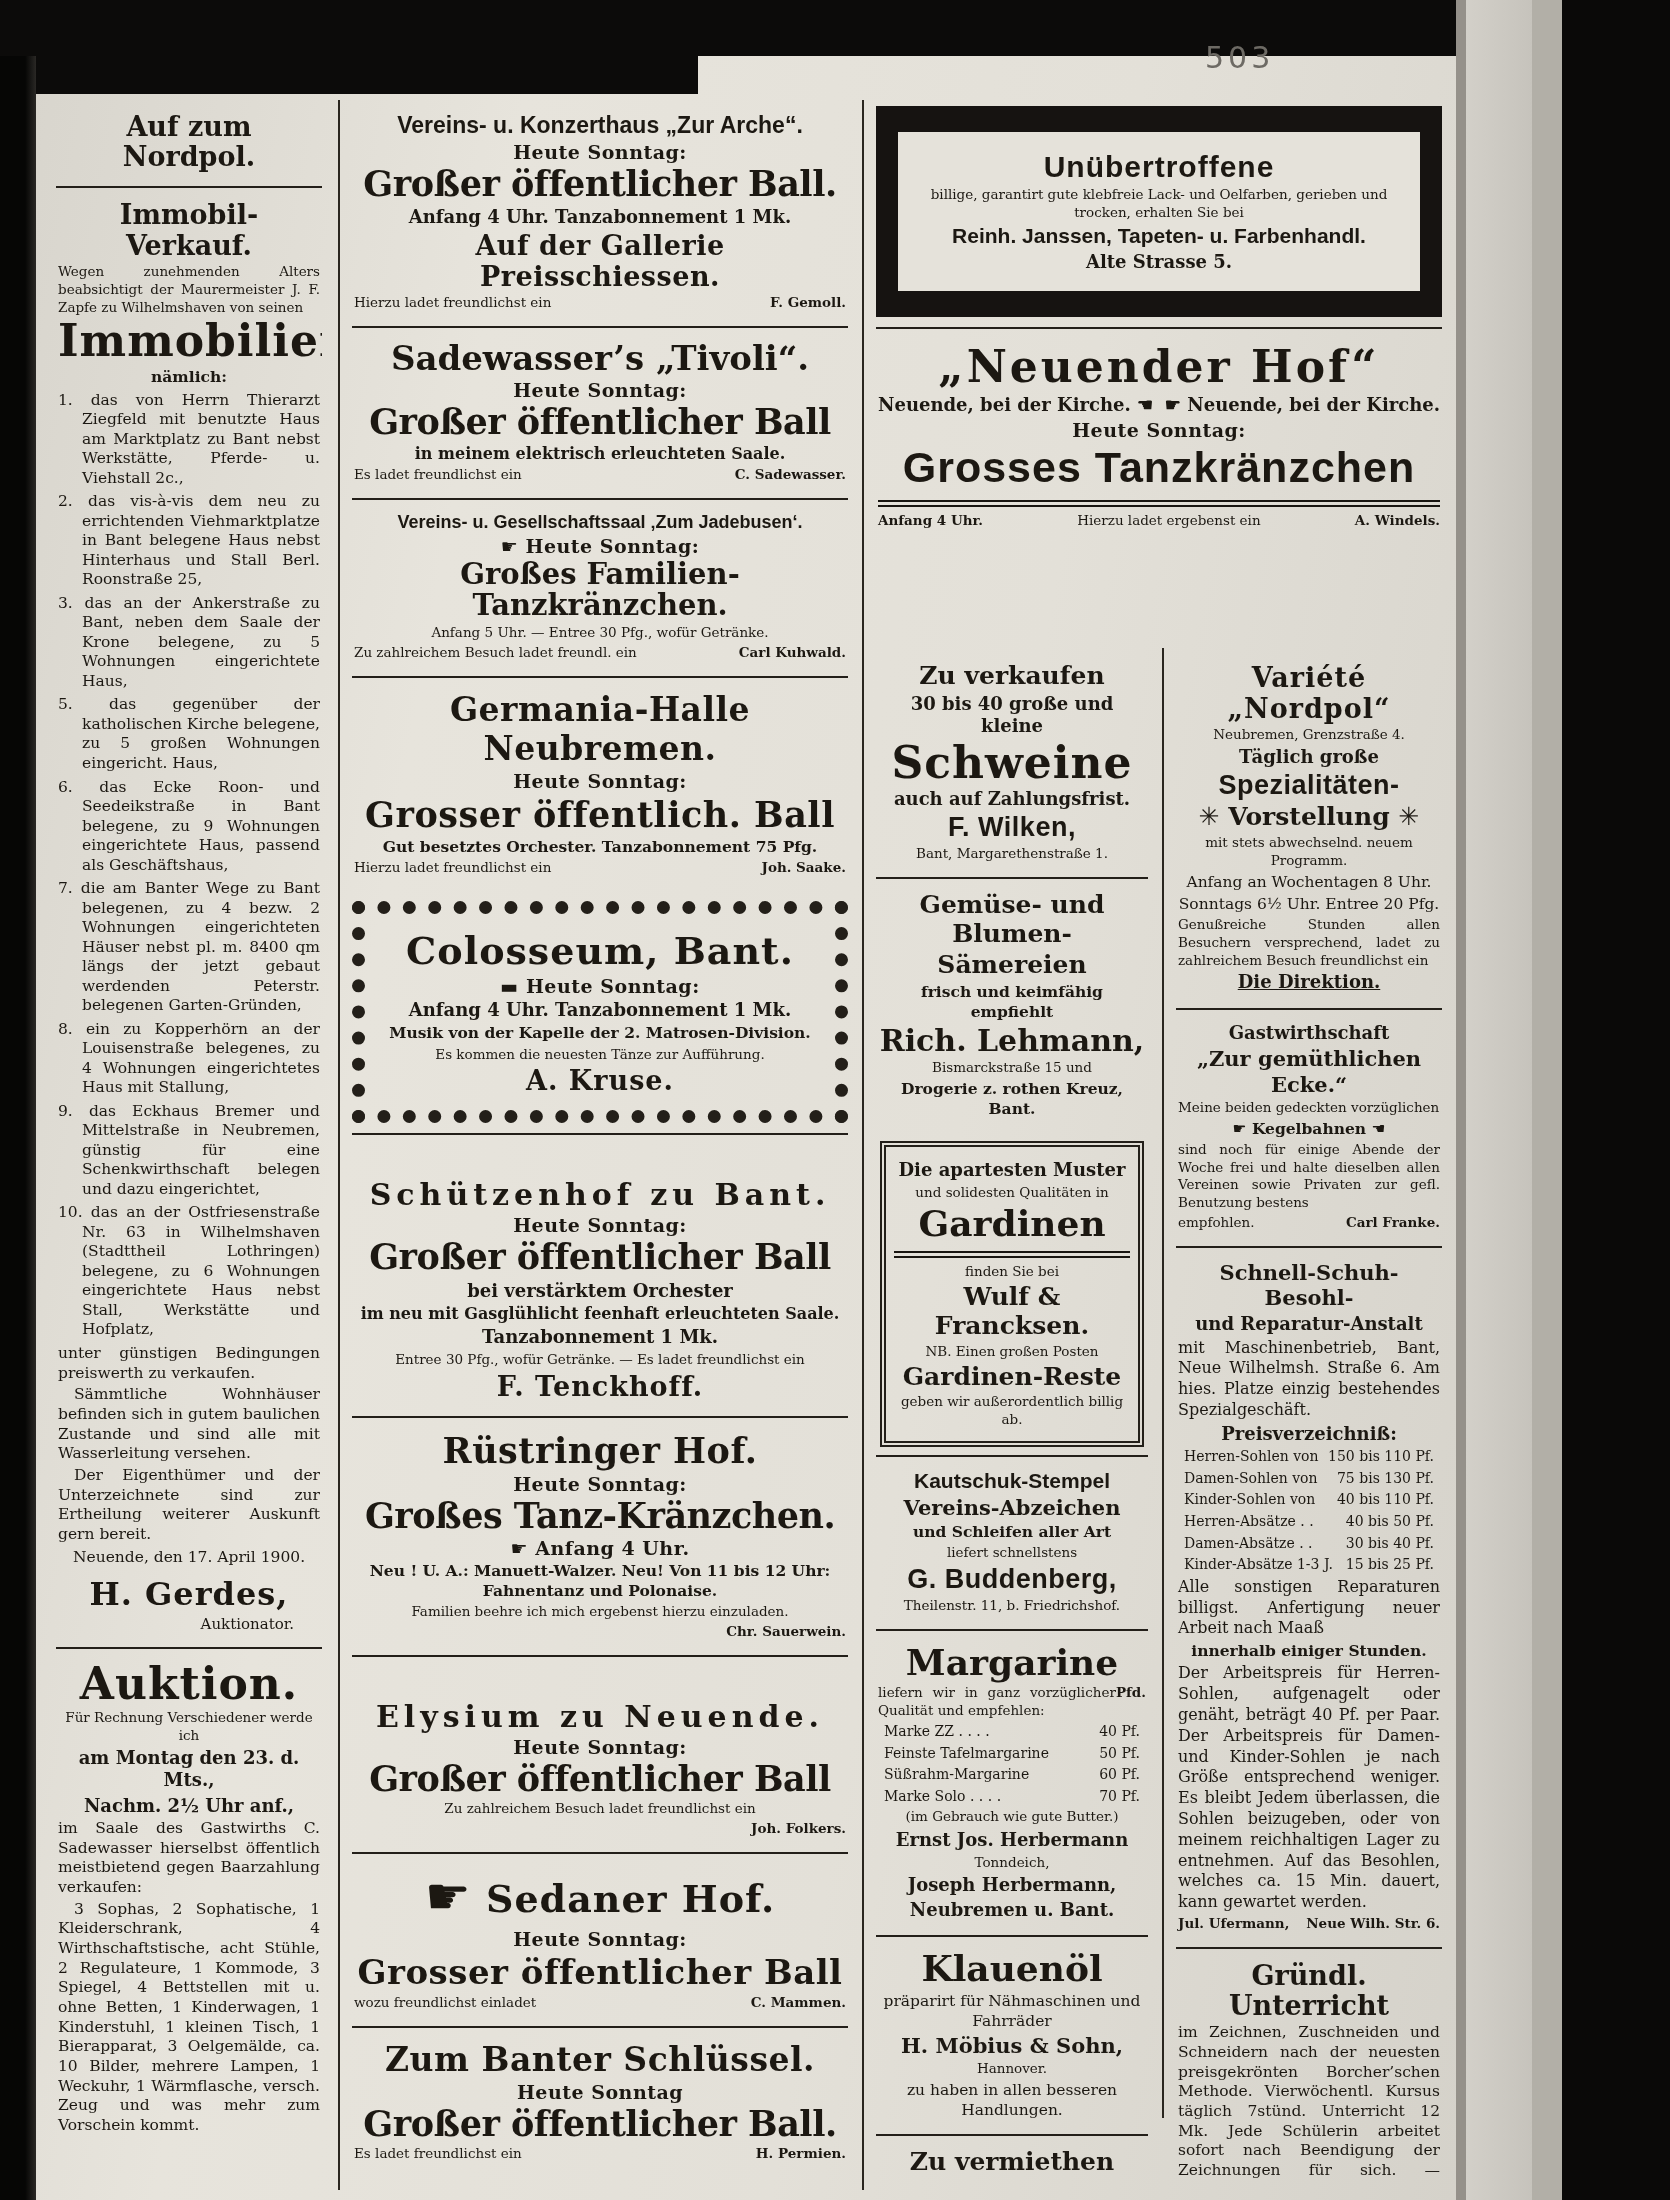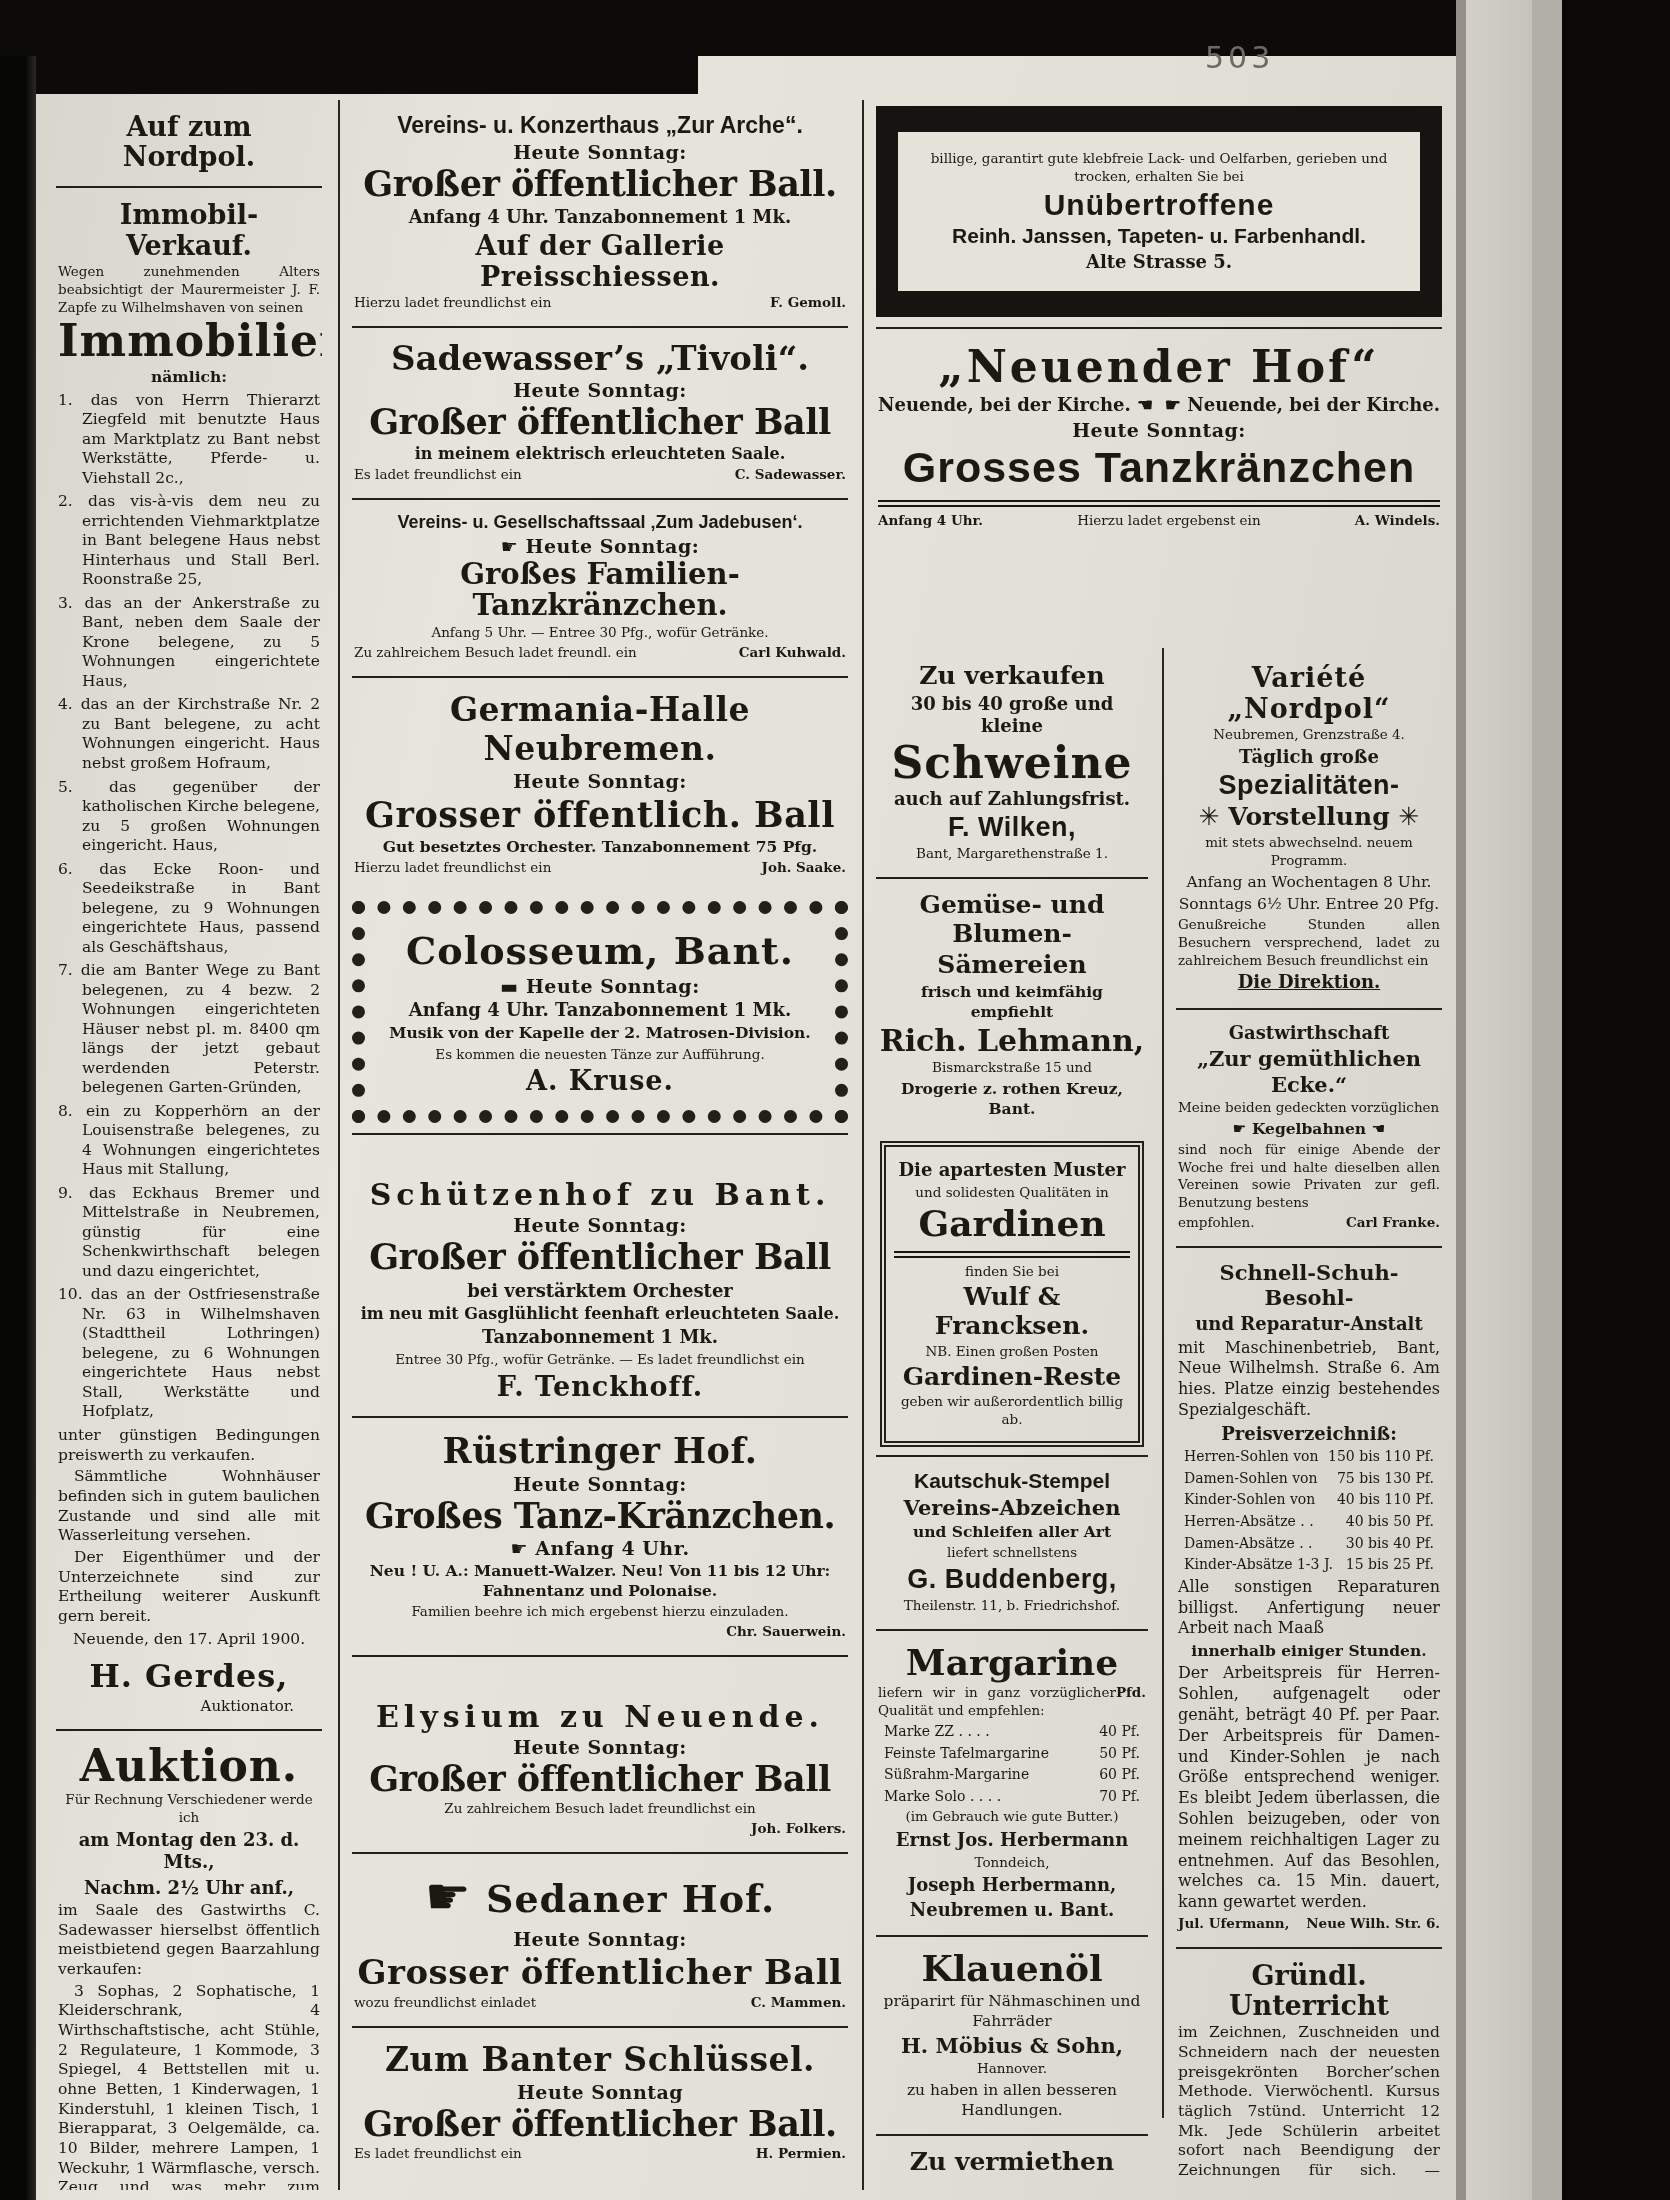--- a/index.html
+++ b/index.html
@@ -111,21 +111,20 @@
     </section>
     <section class="sec">
       <div class="inner">
         <div class="ln gl2"><span class="t0">Immobil-Verkauf.</span></div>
         <div class="ln smalll"><span class="t0">Wegen zunehmenden Alters beabsichtigt der Maurermeister J. F. Zapfe zu Wilhelmshaven von seinen</span></div>
         <div class="ln gxx"><span class="t0">Immobilien</span></div>
         <div class="ln bodyb"><span class="t0">nämlich:</span></div>
         <div class="ln li"><span class="t0">1. das von Herrn Thierarzt Ziegfeld mit benutzte Haus am Marktplatz zu Bant nebst Werkstätte, Pferde- u. Viehstall 2c.,</span></div>
         <div class="ln li"><span class="t0">2. das vis-à-vis dem neu zu errichtenden Viehmarktplatze in Bant belegene Haus nebst Hinterhaus und Stall Berl. Roonstraße 25,</span></div>
         <div class="ln li"><span class="t0">3. das an der Ankerstraße zu Bant, neben dem Saale der Krone belegene, zu 5 Wohnungen eingerichtete Haus,</span></div>
-        <div class="ln li"><span class="t0">4. das an der Kirchstraße Nr. 2 zu Bant belegene, zu acht Wohnungen eingericht. Haus nebst großem Hofraum,</span></div>
         <div class="ln li"><span class="t0">5. das gegenüber der katholischen Kirche belegene, zu 5 großen Wohnungen eingericht. Haus,</span></div>
         <div class="ln li"><span class="t0">6. das Ecke Roon- und Seedeikstraße in Bant belegene, zu 9 Wohnungen eingerichtete Haus, passend als Geschäftshaus,</span></div>
         <div class="ln li"><span class="t0">7. die am Banter Wege zu Bant belegenen, zu 4 bezw. 2 Wohnungen eingerichteten Häuser nebst pl. m. 8400 qm längs der jetzt gebaut werdenden Peterstr. belegenen Garten-Gründen,</span></div>
         <div class="ln li"><span class="t0">8. ein zu Kopperhörn an der Louisenstraße belegenes, zu 4 Wohnungen eingerichtetes Haus mit Stallung,</span></div>
         <div class="ln li"><span class="t0">9. das Eckhaus Bremer und Mittelstraße in Neubremen, günstig für eine Schenkwirthschaft belegen und dazu eingerichtet,</span></div>
         <div class="ln li"><span class="t0">10. das an der Ostfriesenstraße Nr. 63 in Wilhelmshaven (Stadttheil Lothringen) belegene, zu 6 Wohnungen eingerichtete Haus nebst Stall, Werkstätte und Hofplatz,</span></div>
         <div class="ln body"><span class="t0">unter günstigen Bedingungen preiswerth zu verkaufen.</span></div>
         <div class="ln body ind"><span class="t0">Sämmtliche Wohnhäuser befinden sich in gutem baulichen Zustande und sind alle mit Wasserleitung versehen.</span></div>
         <div class="ln body ind"><span class="t0">Der Eigenthümer und der Unterzeichnete sind zur Ertheilung weiterer Auskunft gern bereit.</span></div>
         <div class="ln bodyc"><span class="t0">Neuende, den 17. April 1900.</span></div>
@@ -261,22 +260,22 @@
         <div class="ln small flex">
           <span class="t0">Es ladet freundlichst ein</span>
           <span class="rr">H. Permien.</span>
         </div>
       </div>
     </section>
   </div>
 <div class="col" id="col-rtop">
     <section class="sec box-black">
       <div class="inner">
+        <div class="ln sansxxl"><span class="t0">Unübertroffene</span></div>
         <div class="ln small"><span class="t0">billige, garantirt gute klebfreie Lack- und Oelfarben, gerieben und trocken, erhalten Sie bei</span></div>
-        <div class="ln sansxxl"><span class="t0">Unübertroffene</span></div>
         <div class="ln sansl"><span class="t0">Reinh. Janssen, Tapeten- u. Farbenhandl.</span></div>
         <div class="ln bodyb2"><span class="t0">Alte Strasse 5.</span></div>
       </div>
     </section>
     <section class="sec">
       <div class="inner">
         <div class="ln nhof"><span class="t0">„Neuender Hof“</span></div>
         <div class="ln gs flex">
           <span class="t0">Neuende, bei der Kirche. ☚</span>
           <span class="rr">☛ Neuende, bei der Kirche.</span>

